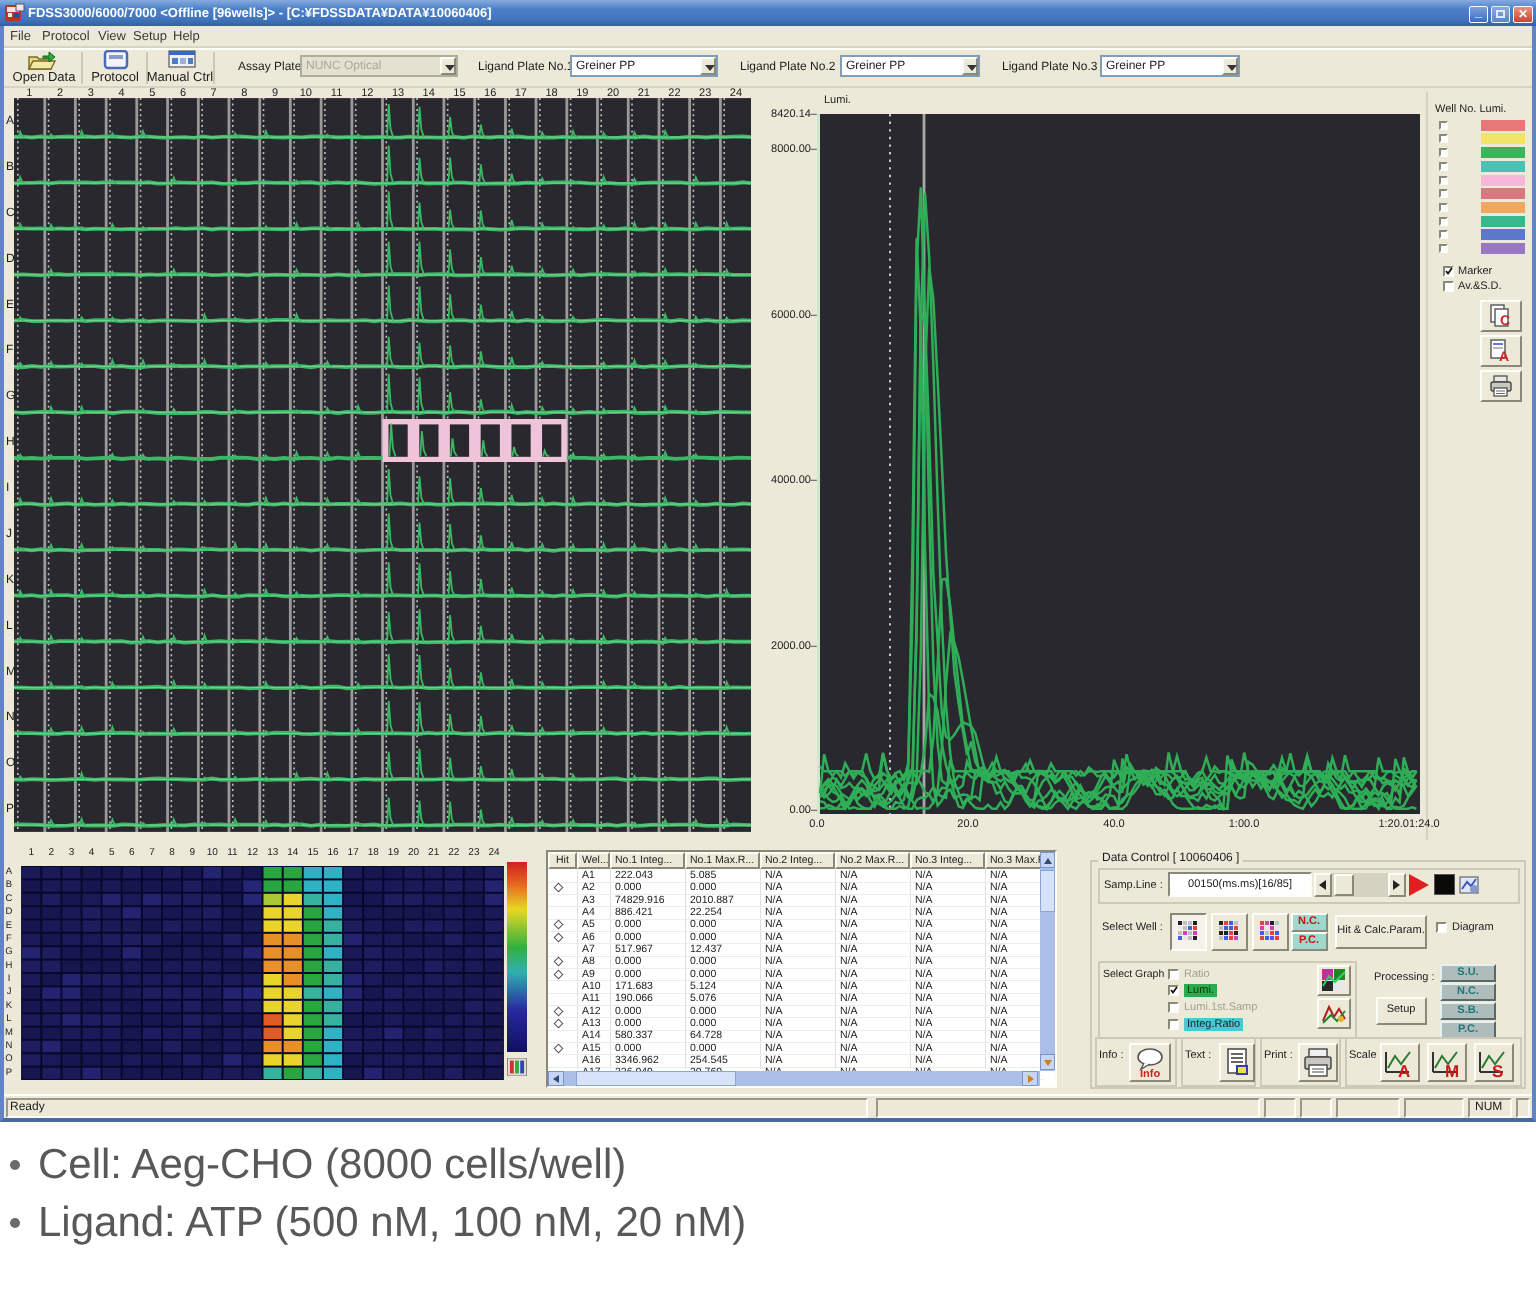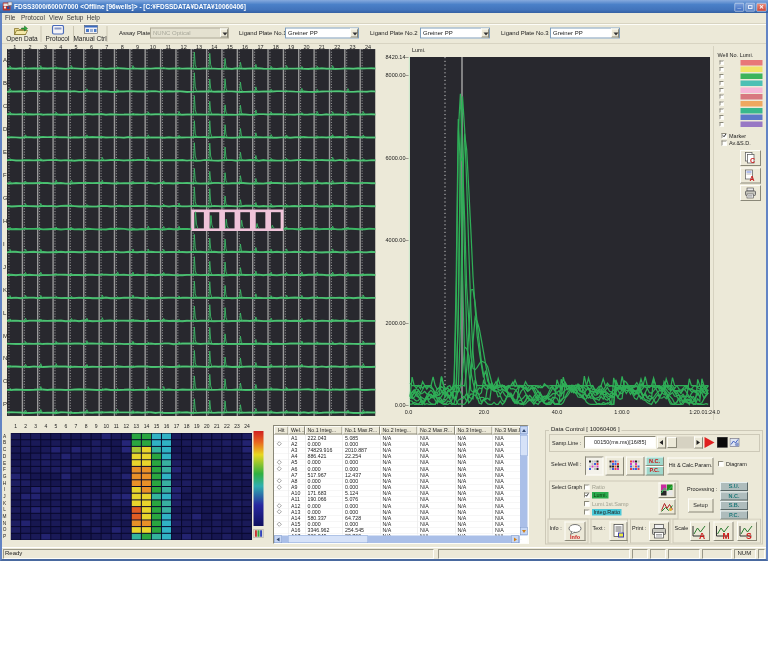--- a/index.html
+++ b/index.html
@@ -1399,12 +1399,14 @@
 <div class="a" style="left:1264px;top:1098px;width:32px;height:20px;border:2px solid;border-color:#9a9888 #fdfdf8 #fdfdf8 #9a9888"></div>
 <div class="a" style="left:1300px;top:1098px;width:32px;height:20px;border:2px solid;border-color:#9a9888 #fdfdf8 #fdfdf8 #9a9888"></div>
 <div class="a" style="left:1336px;top:1098px;width:64px;height:20px;border:2px solid;border-color:#9a9888 #fdfdf8 #fdfdf8 #9a9888"></div>
 <div class="a" style="left:1404px;top:1098px;width:60px;height:20px;border:2px solid;border-color:#9a9888 #fdfdf8 #fdfdf8 #9a9888"></div>
 <div class="a" style="left:1468px;top:1098px;width:44px;height:20px;border:2px solid;border-color:#9a9888 #fdfdf8 #fdfdf8 #9a9888"></div>
 <div class="a" style="left:1516px;top:1098px;width:14px;height:20px;border:2px solid;border-color:#9a9888 #fdfdf8 #fdfdf8 #9a9888"></div>
 <div class="t" style="left:10px;top:1100px;font-size:12px;color:#1c1c1c;font-weight:normal;">Ready</div>
 <div class="t" style="left:1475px;top:1100px;font-size:12px;color:#1c1c1c;font-weight:normal;">NUM</div>
 </div>
 <div style="position:absolute;left:0px;top:569px;width:768px;font-size:21px;color:#57585a;line-height:28.6px">
+<div><span class="bu"></span>Cell: Aeg-CHO (8000 cells/well)</div>
+<div><span class="bu"></span>Ligand: ATP (500 nM, 100 nM, 20 nM)</div>
 </div>
 </body></html>

